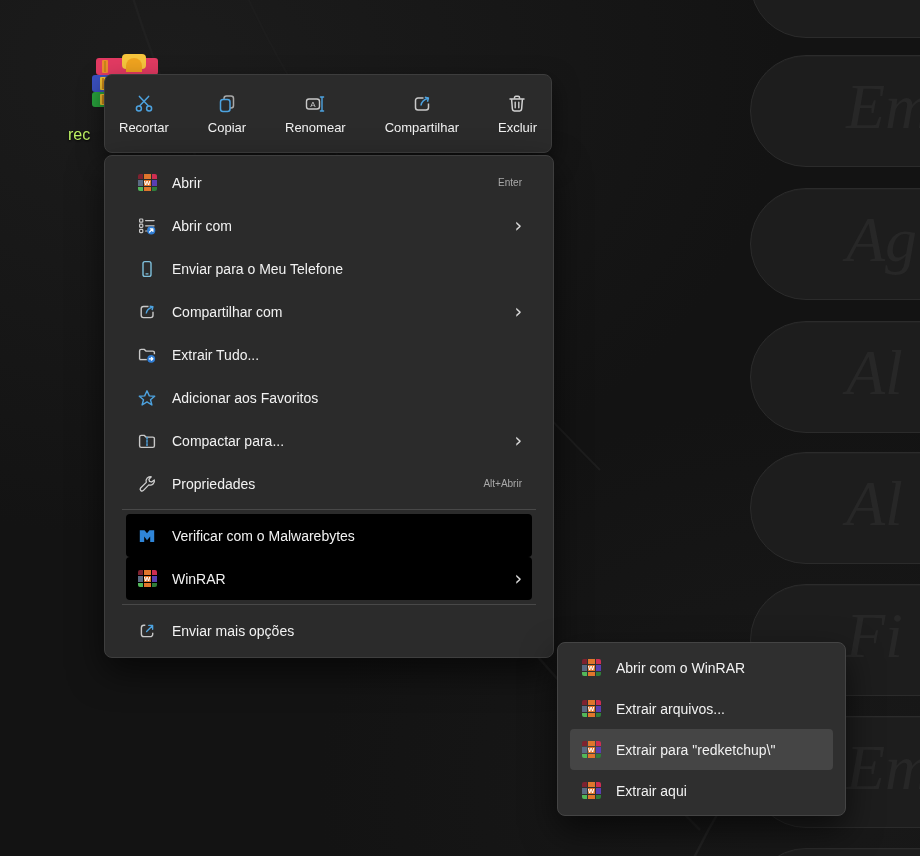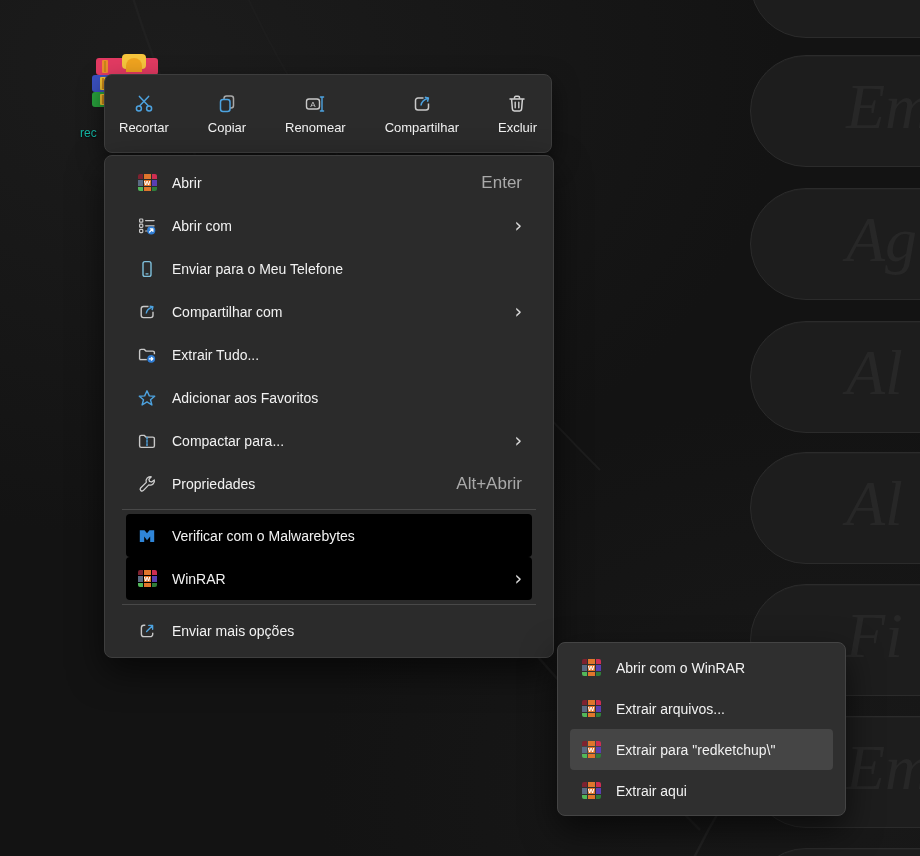--- a/index.html
+++ b/index.html
@@ -37,22 +37,22 @@
   .book .stripe i{position:absolute;left:2px;top:1px;bottom:1px;width:2px;background:#c8861a;}
   .book1{top:0;left:4px;width:62px;height:17px;background:#e23a62;}
   .book1 .stripe{left:6px;background:#ef8c2d;}
   .clasp{position:absolute;left:26px;top:-4px;width:24px;height:15px;background:#f6c53d;border-radius:4px;}
   .clasp i{position:absolute;left:4px;top:4px;width:16px;height:14px;background:#efa31f;border-radius:8px 8px 0 0;}
   .book2{top:17px;left:0;width:56px;height:17px;background:#3a50c0;}
   .book2 .stripe{left:8px;}
   .book3{top:34px;left:0;width:50px;height:15px;background:#28a23c;}
   .book3 .stripe{left:8px;}
   .file-label{
-    position:absolute;left:80px;top:126px;z-index:2;
-    color:#14b8a6;font-size:12px;text-shadow:0 1px 2px #000;
+    position:absolute;left:68px;top:126px;z-index:2;
+    color:#bef264;font-size:16px;text-shadow:0 1px 2px #000;
   }
 
   
   .toolbar{
     position:absolute;left:104px;top:74px;width:448px;height:79px;z-index:5;
     background:#2b2b2b;border:1px solid #3d3d3d;border-radius:8px;
     box-shadow:0 10px 24px rgba(0,0,0,.55);
     display:flex;align-items:center;justify-content:space-between;
     padding:0 14px;box-sizing:border-box;
   }
@@ -69,21 +69,21 @@
     padding:5px 16px;box-sizing:border-box;
   }
   .menu-item{
     height:43px;display:flex;align-items:center;
     margin:0 5px;padding:0 10px;border-radius:4px;
     color:#f2f2f2;font-size:14px;position:relative;
   }
   .menu-item.hl{background:#000000;}
   .mi-icon{width:22px;display:flex;justify-content:center;align-items:center;margin-right:14px;flex:none;}
   .mi-label{flex:1;white-space:nowrap;overflow:hidden;}
-  .mi-shortcut{color:#a9a9a9;font-size:17px;margin-left:12px;}
+  .mi-shortcut{color:#a9a9a9;font-size:10px;margin-left:12px;}
   .mi-chevron{color:#d6d6d6;font-size:19px;line-height:1;margin-left:12px;font-family:"DejaVu Sans",sans-serif;}
   .separator{height:1px;background:#484848;margin:4px 1px;}
 
   
   .submenu{
     position:absolute;left:557px;top:642px;width:289px;z-index:6;
     background:#2f2f2f;border:1px solid #444;border-radius:8px;
     box-shadow:0 14px 34px rgba(0,0,0,.6);
     padding:4px 8px;box-sizing:border-box;
   }

